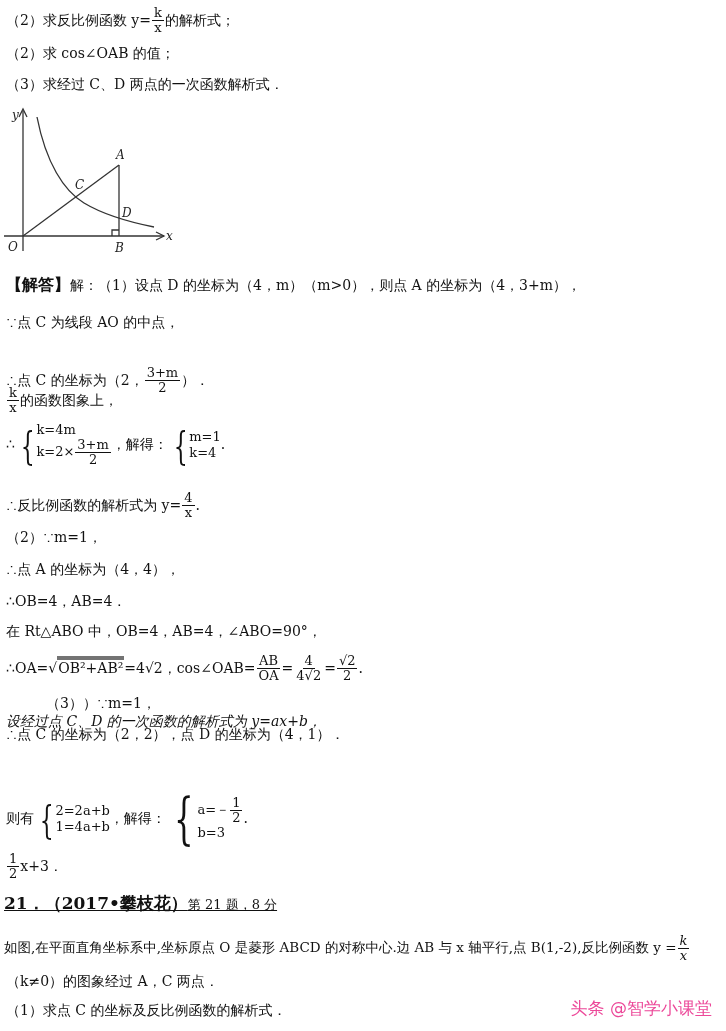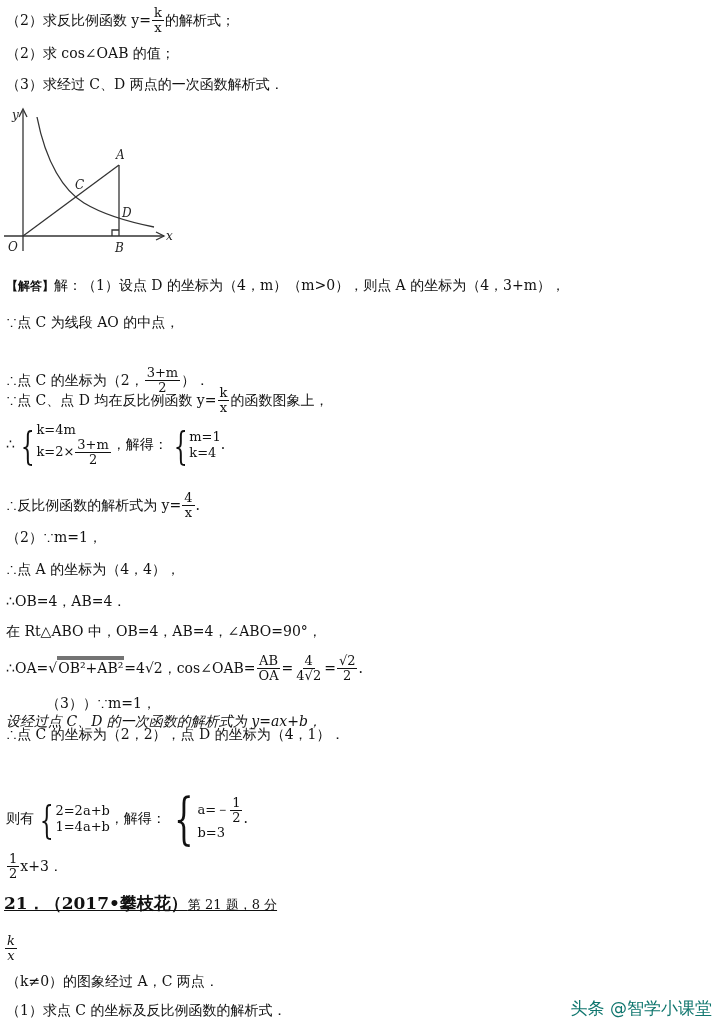--- a/index.html
+++ b/index.html
@@ -10,21 +10,21 @@
   }
   .line { position: absolute; left: 6px; white-space: nowrap; line-height: 18px; font-size: 14px; }
   .frac { display: inline-flex; flex-direction: column; align-items: center; vertical-align: middle; margin: 0 1px; font-size: 13px; line-height: 14px; }
   .frac .num { border-bottom: 1px solid #111; padding: 0 2px; }
   .frac .den { padding: 0 2px; }
   .sys { display: inline-flex; align-items: center; vertical-align: middle; }
   .brace { font-size: 40px; line-height: 40px; font-weight: 200; transform: scaleX(0.55); display: inline-block; margin-right: -4px; }
   .sys-rows { display: inline-flex; flex-direction: column; font-size: 13px; line-height: 16px; }
   .bold { font-weight: bold; }
   .sqrt { border-top: 4px solid #737373; padding: 0 1px; }
-  .watermark { position: absolute; right: 14px; top: 997px; font-family: "DejaVu Sans", sans-serif; font-size: 17px; color: #0f766e; }
+  .watermark { position: absolute; right: 14px; top: 997px; font-family: "DejaVu Sans", sans-serif; font-size: 17px; color: #ec4899; }
   .italic { font-style: italic; }
 </style>
 </head>
 <body>
 
 <div class="line" style="top:6px;">
   <span>（2）求反比例函数 y=</span><span class="frac">
       <span class="num">k</span>
       <span class="den">x</span>
     </span><span>的解析式；</span>
@@ -48,31 +48,31 @@
     <text x="162" y="137">x</text>
     <text x="4" y="148">O</text>
     <text x="112" y="56">A</text>
     <text x="111" y="149">B</text>
     <text x="71" y="86">C</text>
     <text x="118" y="114">D</text>
   </g>
 </svg>
 
 <div class="line" style="top:276px;">
-  <span class="bold" style="font-size:12px;margin-top:19px;">【解答】</span><span>解：（1）设点 D 的坐标为（4，m）（m&gt;0），则点 A 的坐标为（4，3+m），</span>
+  <span class="bold" style="font-size:16px;margin-top:19px;">【解答】</span><span>解：（1）设点 D 的坐标为（4，m）（m&gt;0），则点 A 的坐标为（4，3+m），</span>
 </div>
 <div class="line" style="top:313px;">∵点 C 为线段 AO 的中点，</div>
 <div class="line" style="top:366px;">
   <span>∴点 C 的坐标为（2，</span><span class="frac">
       <span class="num">3+m</span>
       <span class="den">2</span>
     </span><span>）．</span>
 </div>
 <div class="line" style="top:386px;">
-  <span>∵点 C、点 D 均在反比例函数 y=</span><span class="frac">
+  <span class="frac">
       <span class="num">k</span>
       <span class="den">x</span>
     </span><span>的函数图象上，</span>
 </div>
 <div class="line" style="top:422px;">
   <span>∴</span><span class="sys">
       <span class="brace">{</span>
       <span class="sys-rows">
         <span>k=4m</span>
         <span><span>k=2×</span><span class="frac">
@@ -135,21 +135,21 @@
   <span class="frac">
       <span class="num">1</span>
       <span class="den">2</span>
     </span><span>x+3．</span>
 </div>
 
 <div class="line" style="top:894px; left:4px;text-decoration:underline;">
   <span class="bold" style="font-size:17px;">21．（2017•攀枝花）</span><span style="font-size:13px;">第 21 题，8 分</span>
 </div>
 <div class="line" style="top:934px; left:4px; font-size:13.5px;">
-  <span class="frac italic">
+  <span>如图,在平面直角坐标系中,坐标原点 O 是菱形 ABCD 的对称中心.边 AB 与 x 轴平行,点 B(1,-2),反比例函数 y =</span><span class="frac italic">
       <span class="num">k</span>
       <span class="den">x</span>
     </span>
 </div>
 <div class="line" style="top:972px;">（k≠0）的图象经过 A，C 两点．</div>
 <div class="line" style="top:1001px;">（1）求点 C 的坐标及反比例函数的解析式．</div>
 
 <div class="watermark">头条 @智学小课堂</div>
 
 </body></html>

